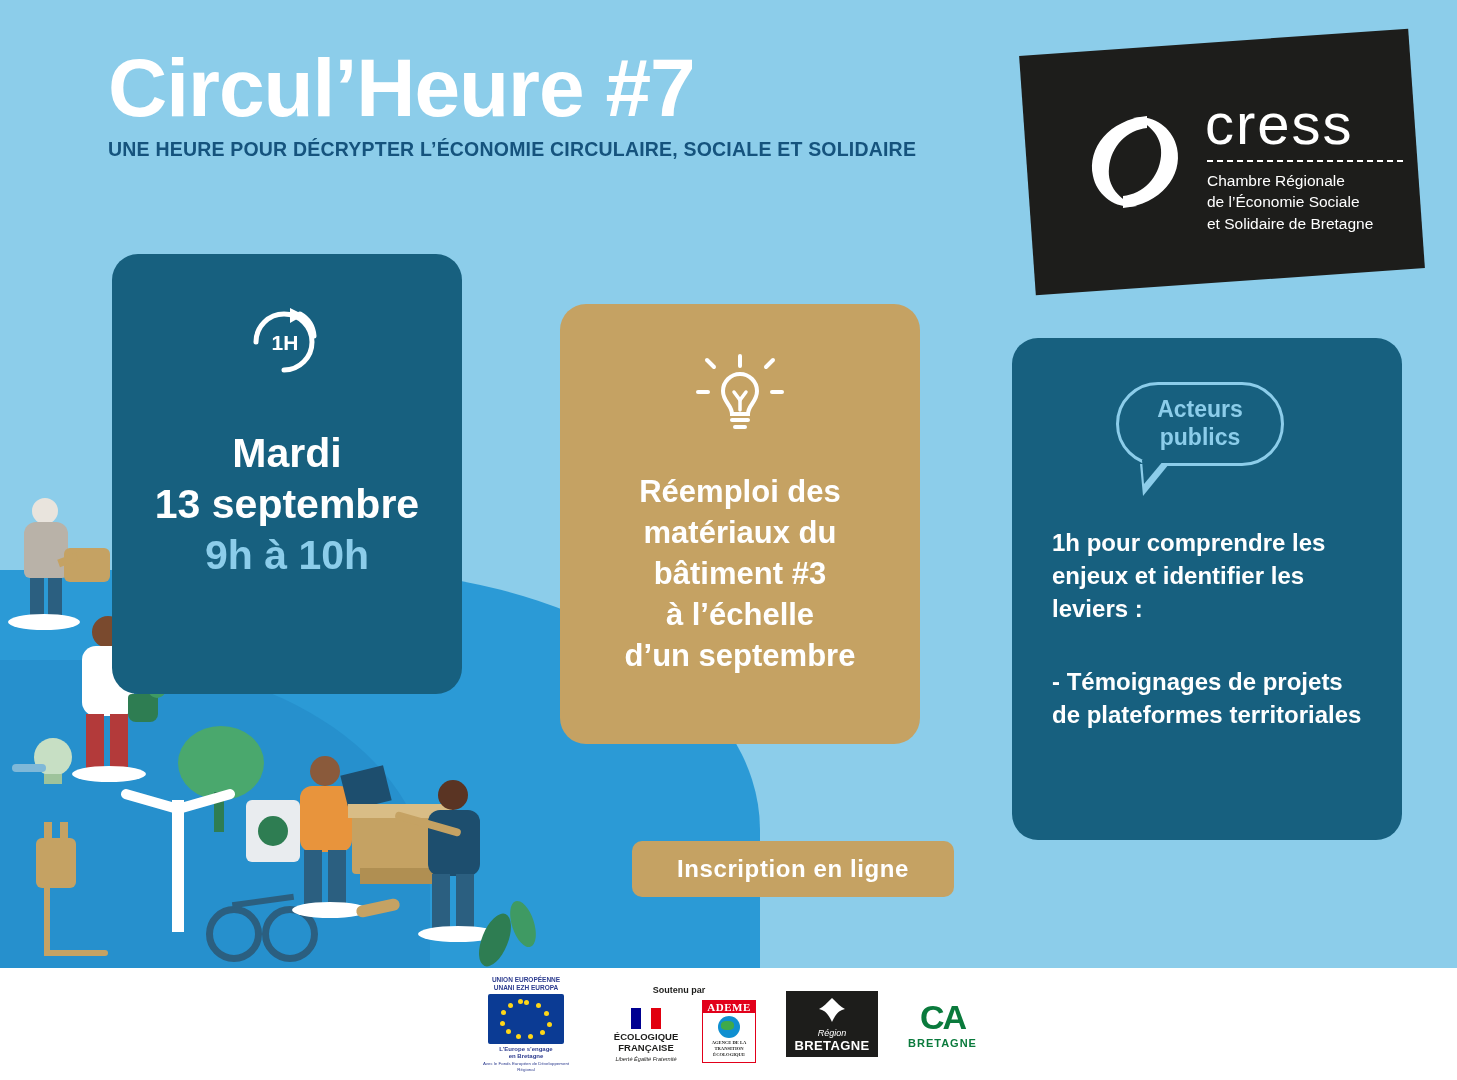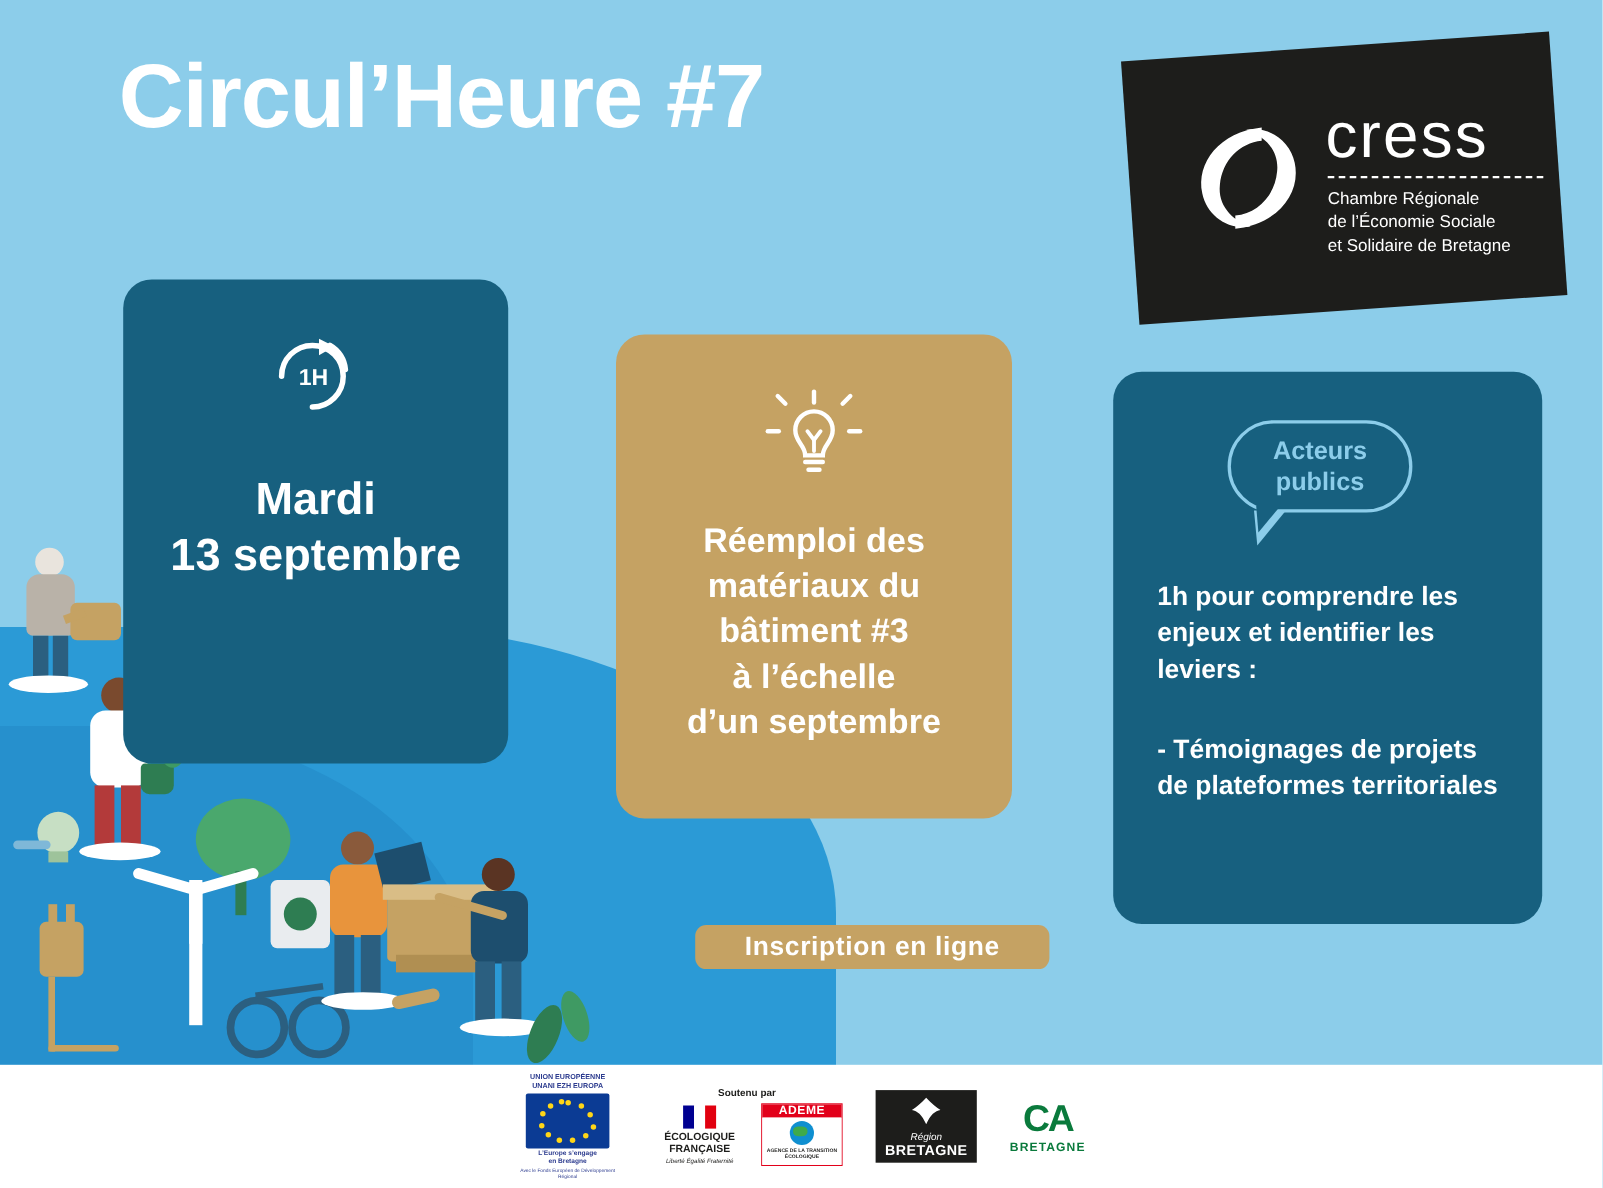--- a/index.html
+++ b/index.html
@@ -149,21 +149,21 @@
   .public-text {
     position: absolute; left: 40px; top: 188px; right: 26px;
     color: #ffffff; font-size: 24px; font-weight: bold; line-height: 1.38;
   }
   .public-text p + p { margin-top: 40px; }
 
   
   .cta {
     position: absolute;
     left: 632px; top: 841px;
-    width: 322px; height: 40px;
+    width: 322px; height: 56px;
     background: #c5a263;
     border-radius: 10px;
     color: #ffffff;
     font-size: 24px; font-weight: bold; letter-spacing: 0.6px;
     display: flex; align-items: center; justify-content: center;
   }
 
   
   .footer {
     position: absolute; left: 0; bottom: 0; width: 1457px; height: 112px;
@@ -183,21 +183,21 @@
   .logo-eu .cap2 { font-size: 6px; font-weight: bold; color: #2d3c8f; line-height: 1.2; }
 
   .logo-state { text-align: center; }
   .logo-state .soutenu { font-size: 9px; font-weight: bold; color: #1d1d1b; margin-bottom: 5px; }
   .state-row { display: flex; align-items: flex-end; gap: 12px; }
   .rf { text-align: center; width: 88px; }
   .rf-flag { width: 30px; height: 21px; margin: 0 auto 3px; display: flex; }
   .rf-flag i { flex: 1; }
   .rf-name { font-size: 9.5px; font-weight: bold; color: #1d1d1b; line-height: 1.15; }
   .rf-motto { font-size: 5.6px; color: #1d1d1b; font-style: italic; line-height: 1.3; margin-top: 2px; }
-  .ademe { width: 74px; border: 1.5px solid #e2001a; }
+  .ademe { width: 54px; border: 1.5px solid #e2001a; font-family: Liberation Serif, serif; }
   .ademe-top { background: #e2001a; color: #ffffff; font-size: 11px; font-weight: bold; text-align: center; letter-spacing: 0.5px; }
   .ademe-body { background: #ffffff; padding: 3px 2px 4px; text-align: center; }
   .ademe-globe { width: 22px; height: 22px; border-radius: 50%; background: #0f8fd0; margin: 0 auto 2px; position: relative; overflow: hidden; }
   .ademe-globe::after { content: ""; position: absolute; left: 3px; top: 5px; width: 13px; height: 9px; background: #3faa4a; border-radius: 40%; }
   .ademe-txt { font-size: 4.6px; color: #1d1d1b; line-height: 1.3; font-weight: bold; }
 
   .logo-bzh { text-align: center; }
   .bzh-box { width: 92px; height: 66px; background: #1d1d1b; position: relative; }
   .bzh-word { position: absolute; left: 0; right: 0; bottom: 4px; color: #ffffff; font-size: 13px; font-weight: bold; letter-spacing: 0.4px; }
   .bzh-region { position: absolute; left: 0; right: 0; bottom: 19px; color: #ffffff; font-size: 9px; font-style: italic; }
@@ -278,20 +278,21 @@
 
     <div class="ill blob" style="left:482px; top:912px; width:26px; height:56px; background:#2e7d52; transform:rotate(22deg);"></div>
     <div class="ill blob" style="left:512px; top:900px; width:22px; height:48px; background:#3f9a63; transform:rotate(-18deg);"></div>
     <div class="ill" style="left:356px; top:902px; width:44px; height:12px; background:#c5a263; border-radius:6px; transform:rotate(-12deg);"></div>
   </div>
 
   <div class="header">
     <div class="title">
       <span>Circul’Heure #7</span>
     </div>
+    <div class="subtitle">UNE HEURE POUR DÉCRYPTER L’ÉCONOMIE CIRCULAIRE, SOCIALE ET SOLIDAIRE</div>
   </div>
 
   <div class="cress-logo">
     <div class="cress-inner">
       <svg class="cress-mark" width="120" height="120" viewBox="0 0 120 120">
         <path d="M72 14 C34 18 12 46 18 74 C22 94 42 108 62 104 C44 98 32 84 34 66 C36 44 52 28 72 26 Z" fill="#ffffff"></path>
         <path d="M48 106 C86 102 108 74 102 46 C98 26 78 12 58 16 C76 22 88 36 86 54 C84 76 68 92 48 94 Z" fill="#ffffff"></path>
       </svg>
       <div class="cress-word">cress</div>
       <div class="cress-rule"></div>
@@ -307,20 +308,21 @@
     <div class="date-icon">
       <svg width="86" height="72" viewBox="0 0 86 72">
         <path d="M12 40 A28 28 0 1 1 40 68" fill="none" stroke="#ffffff" stroke-width="5" stroke-linecap="round"></path>
         <path d="M56 12 A28 28 0 0 1 70 34" fill="none" stroke="#ffffff" stroke-width="5" stroke-linecap="round"></path>
         <path d="M46 6 L60 13 L46 21 Z" fill="#ffffff"></path>
         <text x="41" y="48" font-family="Liberation Sans, sans-serif" font-size="21" font-weight="bold" fill="#ffffff" text-anchor="middle">1H</text>
       </svg>
     </div>
     <div class="date-line1">Mardi</div>
     <div class="date-line2">13 septembre</div>
+    <div class="date-line3">9h à 10h</div>
   </div>
 
   <div class="card card-theme">
     <div class="bulb">
       <svg width="100" height="100" viewBox="0 0 100 100">
         <path d="M50 26 A17 17 0 0 1 67 43 C67 54 58 57 58 66 L42 66 C42 57 33 54 33 43 A17 17 0 0 1 50 26 Z" fill="none" stroke="#ffffff" stroke-width="4"></path>
         <line x1="42" y1="72" x2="58" y2="72" stroke="#ffffff" stroke-width="4" stroke-linecap="round"></line>
         <line x1="45" y1="79" x2="55" y2="79" stroke="#ffffff" stroke-width="4" stroke-linecap="round"></line>
         <line x1="50" y1="8" x2="50" y2="18" stroke="#ffffff" stroke-width="4" stroke-linecap="round"></line>
         <line x1="18" y1="44" x2="8" y2="44" stroke="#ffffff" stroke-width="4" stroke-linecap="round"></line>

